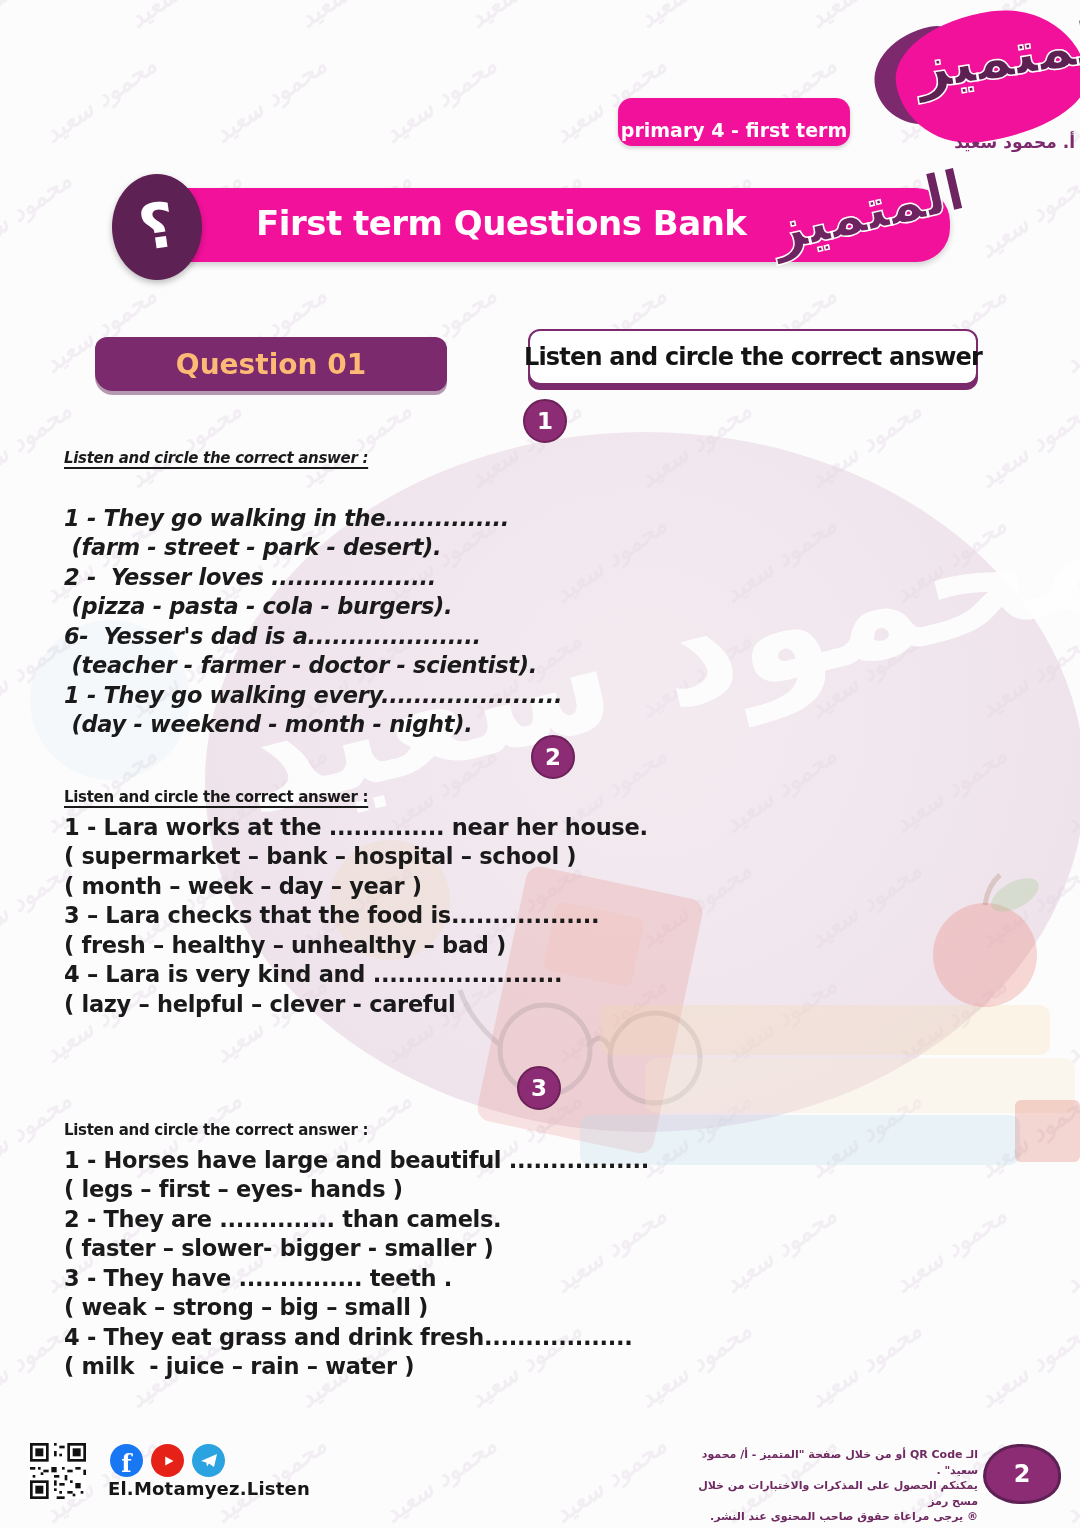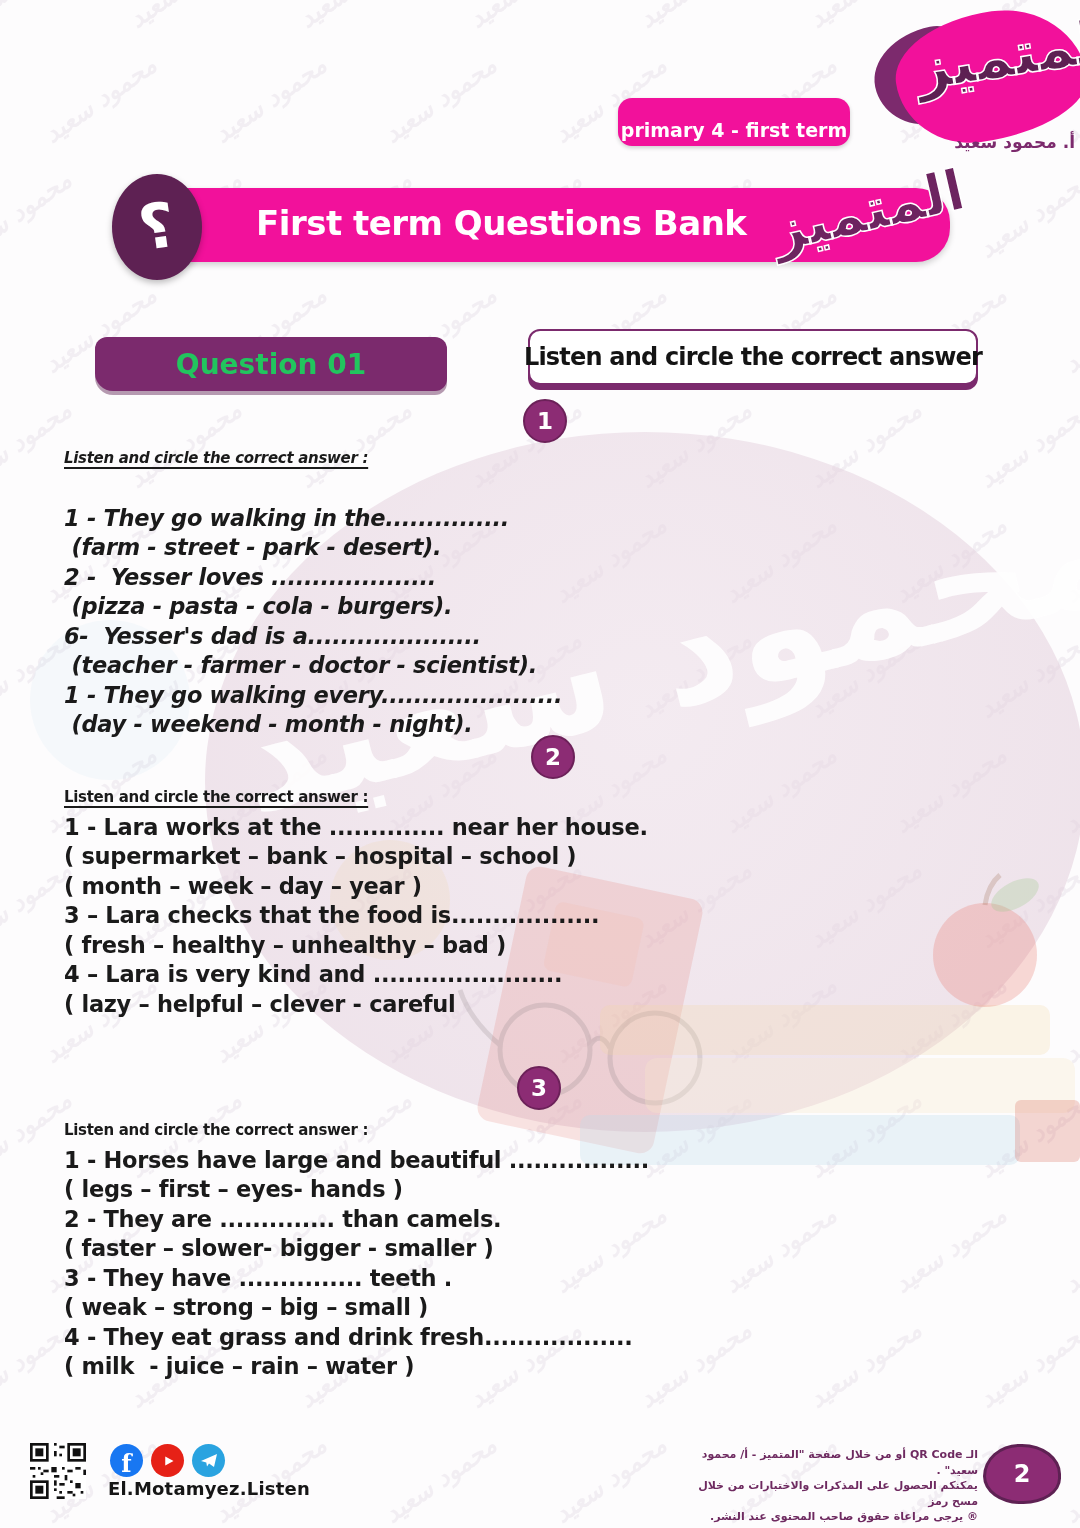--- a/index.html
+++ b/index.html
@@ -43,21 +43,21 @@
   .qmark-circle{position:absolute;left:112px;top:174px;width:90px;height:106px;background:#5e2153;
                 border-radius:50%;display:flex;align-items:center;justify-content:center;z-index:5;
                 box-shadow:0 3px 6px rgba(0,0,0,.25);}
   .qmark-circle span{color:#fff;font-size:62px;font-weight:bold;transform:rotate(-8deg);line-height:1;}
   .banner-callig{position:absolute;left:770px;top:178px;font-size:56px;font-weight:bold;color:#6d2460;
                  transform:rotate(-13deg);z-index:5;-webkit-text-stroke:1.5px #fff;white-space:nowrap;}
   
   .qnum-box{position:absolute;left:95px;top:337px;width:352px;height:54px;background:#7b2a6d;
             border-radius:12px 12px 12px 18px;display:flex;align-items:center;justify-content:center;
             z-index:3;box-shadow:0 4px 0 rgba(94,33,83,.45);}
-  .qnum-box span{color:#22c55e;font-size:28px;font-weight:bold;}
+  .qnum-box span{color:#fdba74;font-size:28px;font-weight:bold;}
   .instr-box{position:absolute;left:528px;top:329px;width:450px;height:56px;background:#fff;
              border:2px solid #7b2a6d;border-radius:12px;display:flex;align-items:center;
              justify-content:center;z-index:3;box-shadow:0 5px 0 #7b2a6d;box-sizing:border-box;}
   .instr-box span{color:#141414;font-size:24px;font-weight:bold;letter-spacing:-.8px;white-space:nowrap;}
   
   .badge{position:absolute;width:44px;height:44px;border-radius:50%;background:#8c2c74;
          border:2px solid #6c2159;color:#fff;font-size:23px;font-weight:bold;display:flex;
          align-items:center;justify-content:center;z-index:3;box-sizing:border-box;}
   
   .q-section{position:absolute;left:64px;width:660px;color:#1a1a1a;font-weight:bold;

